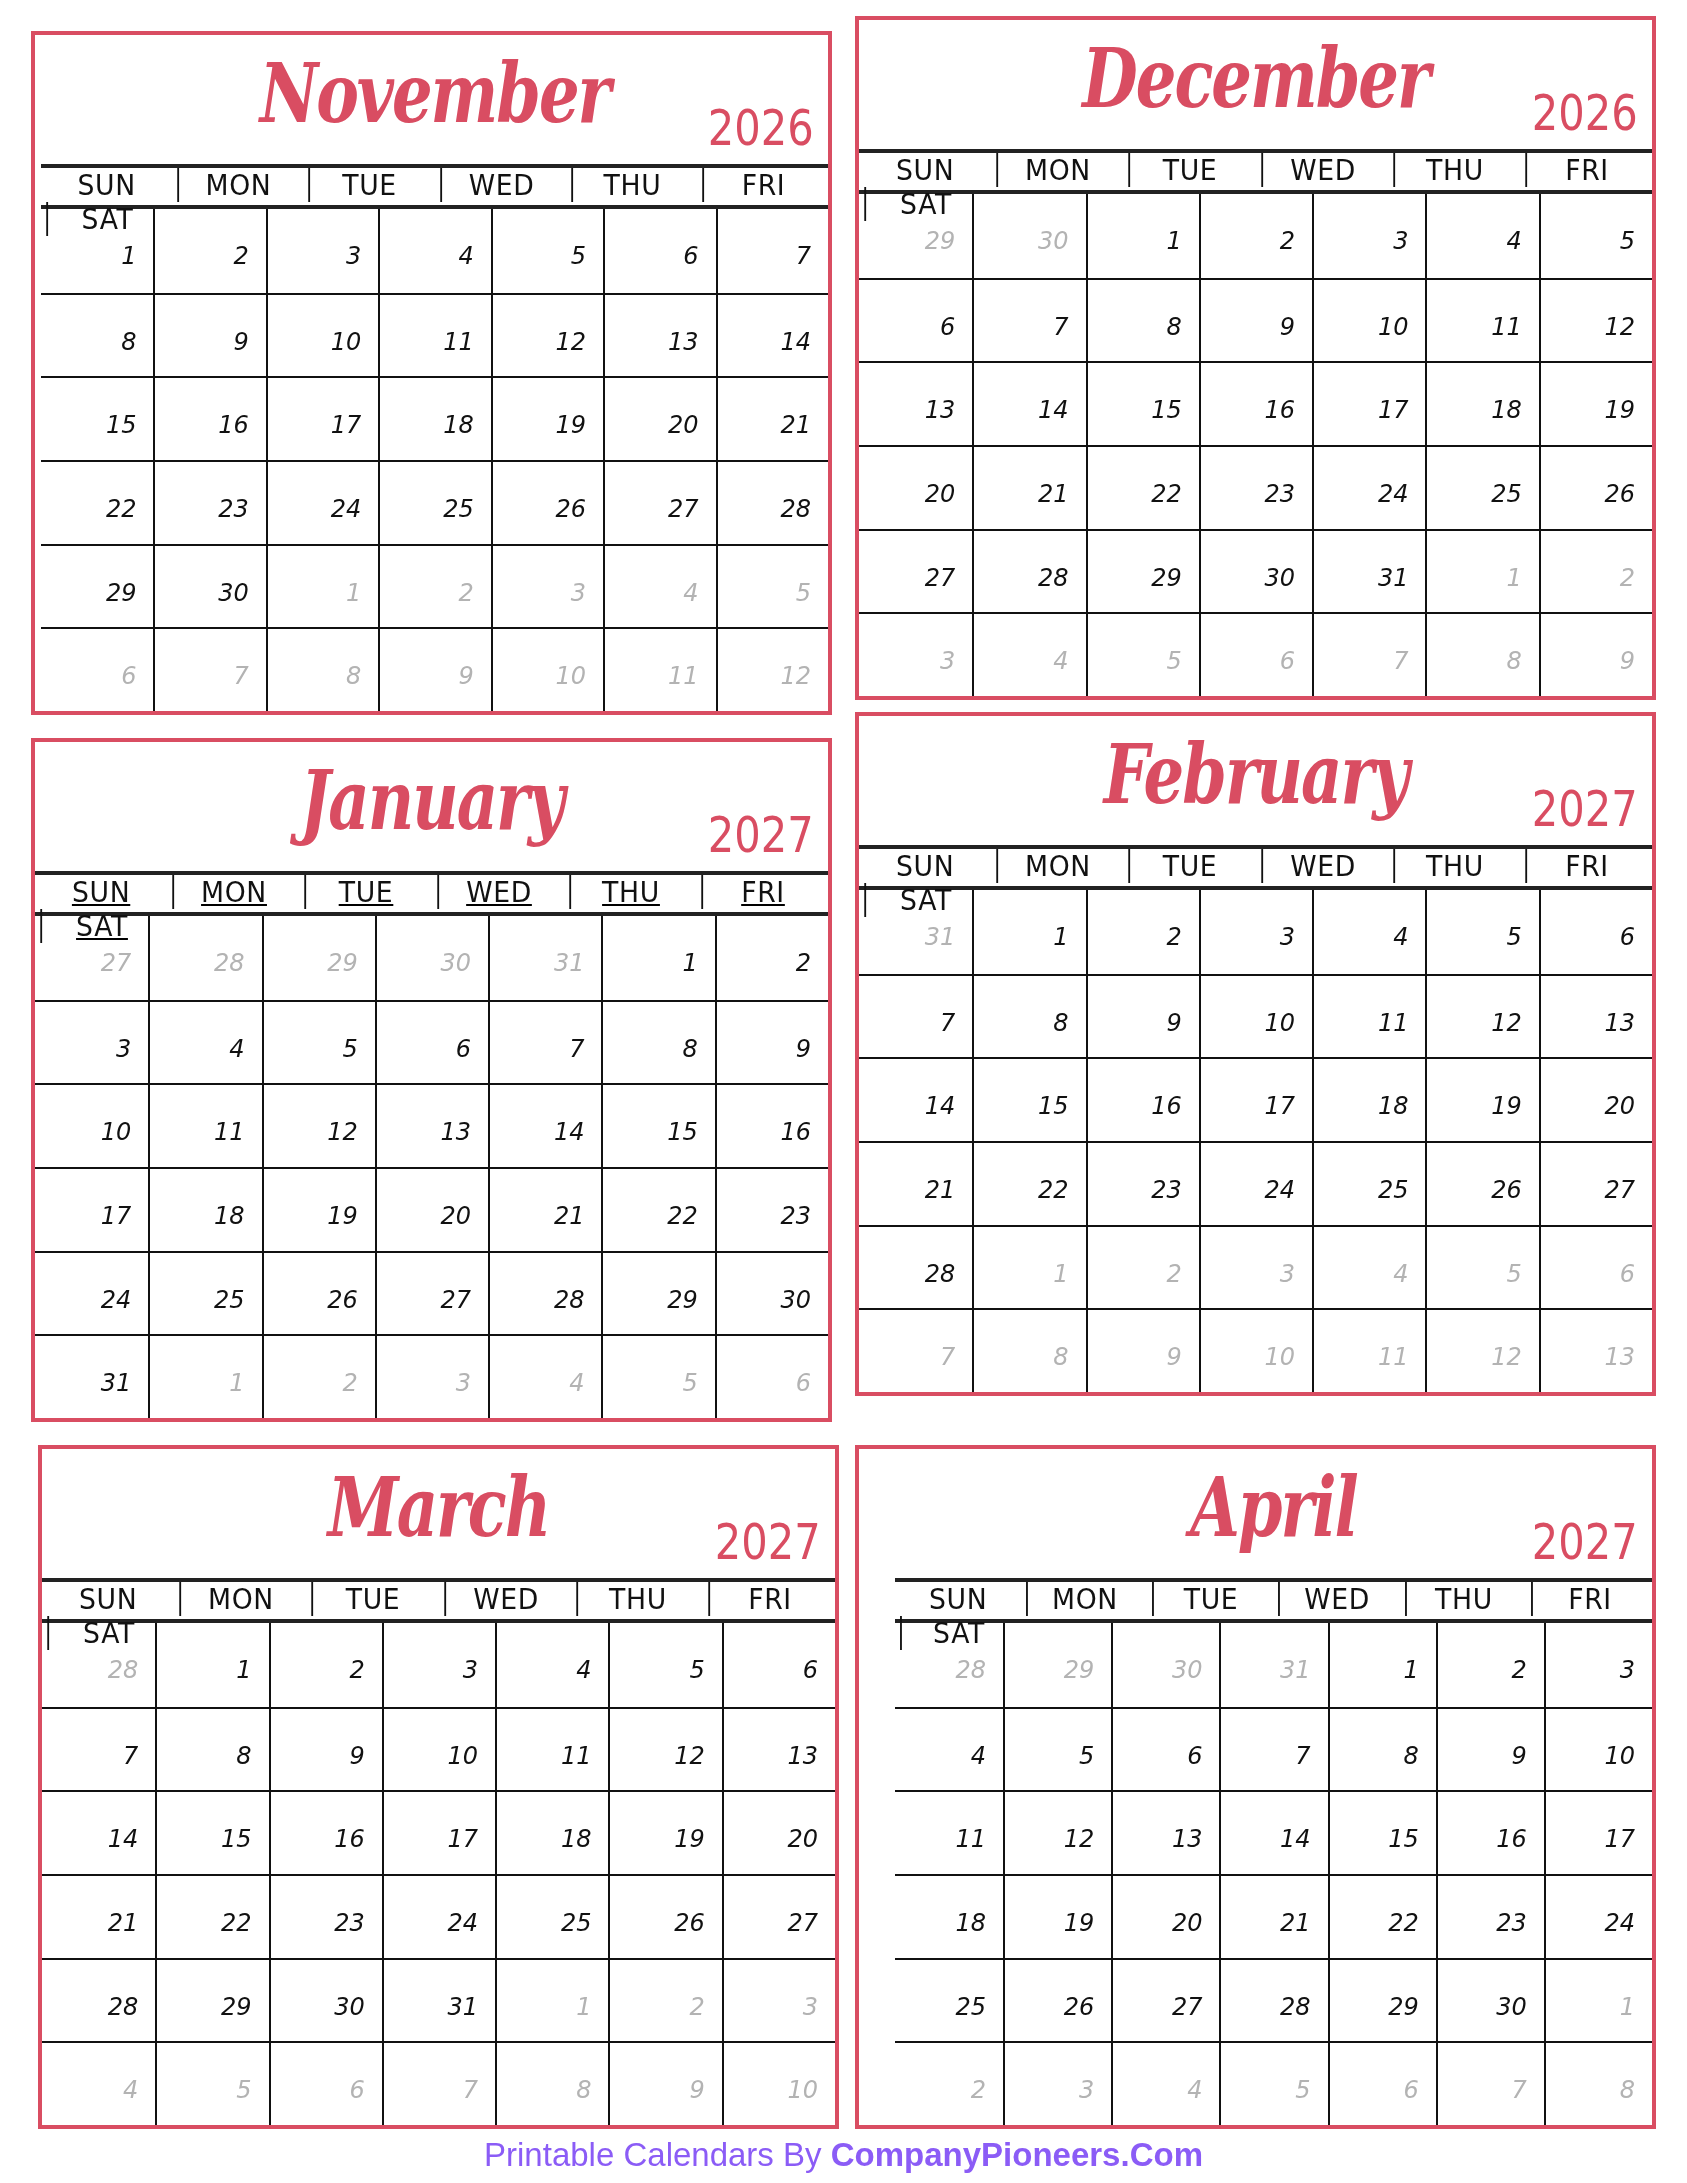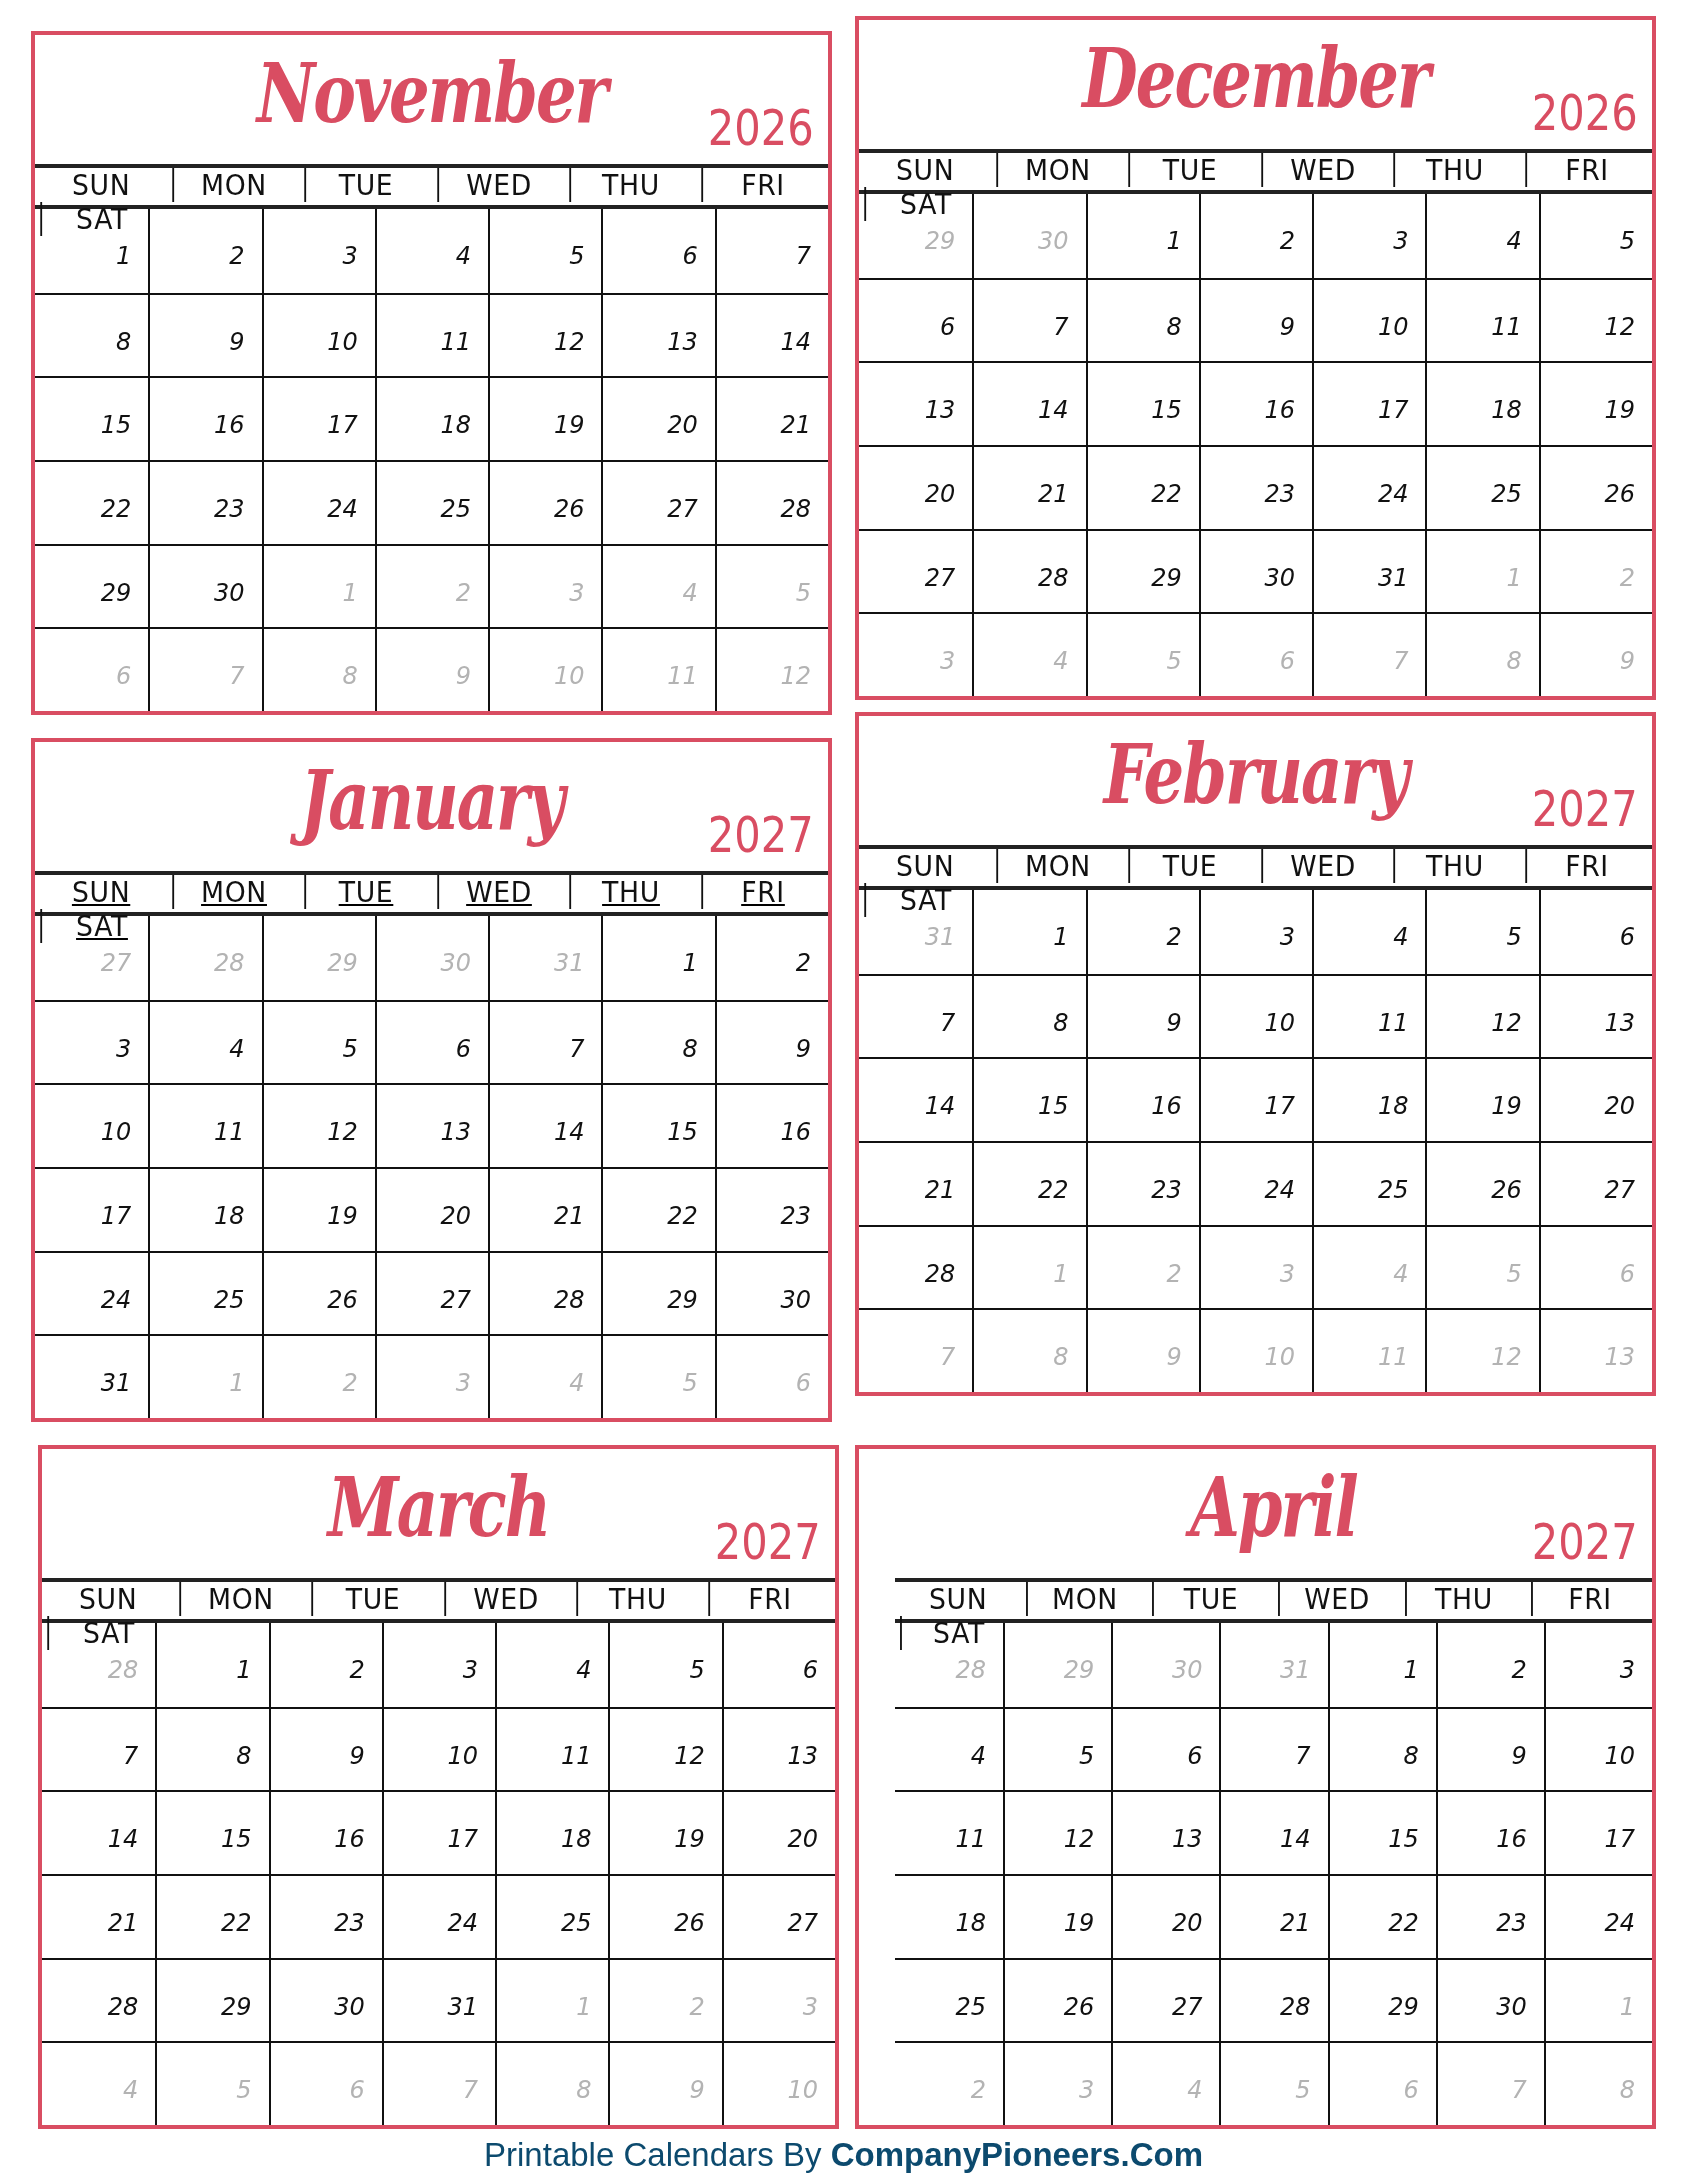--- a/index.html
+++ b/index.html
@@ -37,29 +37,29 @@
   .cell.c0 { border-left:none; }
   .cell.r0 { border-top:none; }
   .num {
     position:absolute; right:17px; top:34px;
     font-family:"DejaVu Sans", sans-serif; font-style:italic; font-size:24px; line-height:26.5px;
     color:#111;
   }
   .num.muted { color:#b3b3b3; }
   .footer {
     position:absolute; left:0; right:0; top:2136px; text-align:center;
-    font-family:"Liberation Sans", sans-serif; font-size:33px; color:#0c4a6e;
+    font-family:"Liberation Sans", sans-serif; font-size:33px; color:#8b5cf6;
   }
   .footer .brand { font-weight:bold; }
 </style>
 </head>
 <body>
 
 <div id="calendars">
-    <div class="month-box" style="left: 31px; top: 31px;">
+    <div class="month-box" style="left: 31px; top: 31px; padding-left: 6px;">
       <div class="title-area">
         <div class="month-name">November</div>
         <div class="year">2026</div>
       </div>
       <div class="rule"></div>
       <div class="day-row">
         <div class="day-name">SUN</div>
         <div class="day-name">MON</div>
         <div class="day-name">TUE</div>
         <div class="day-name">WED</div>

